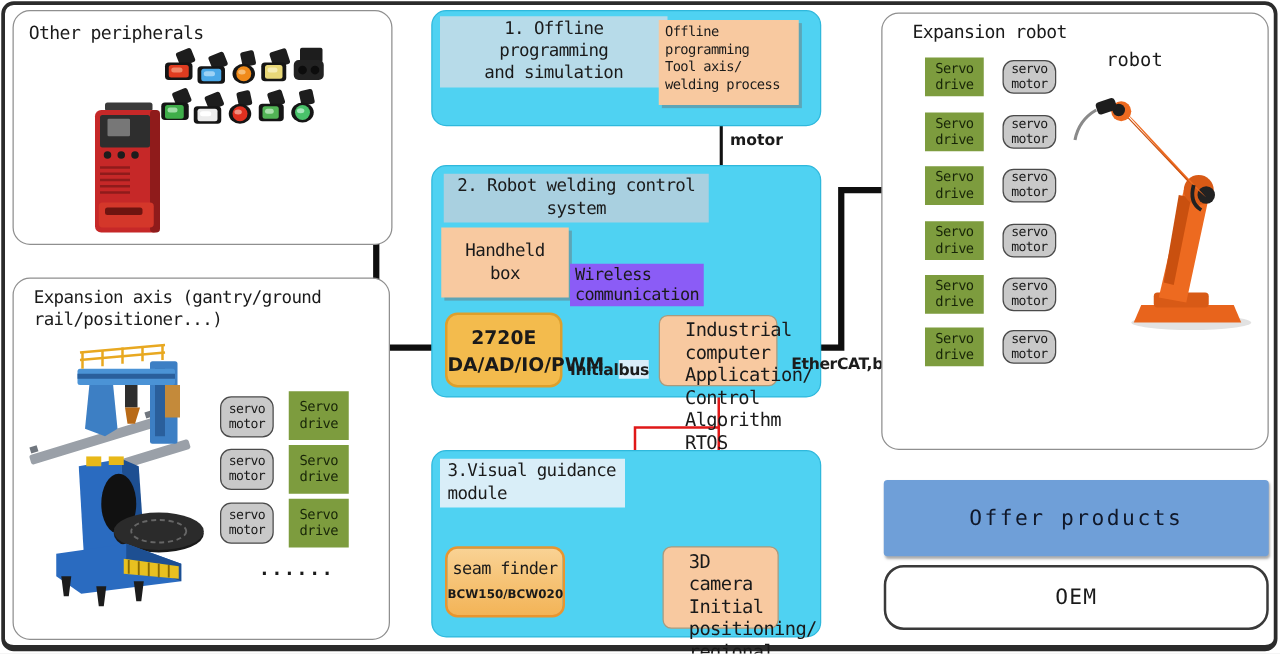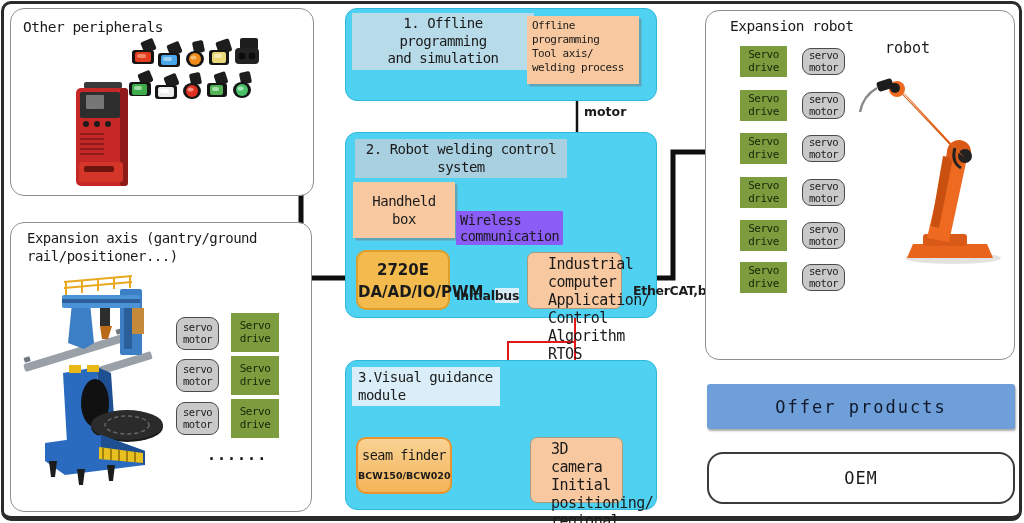--- a/index.html
+++ b/index.html
@@ -332,16 +332,16 @@
     <circle cx="130" cy="104" r="7" fill="#222"></circle>
     <polygon points="114,92 130,106 74,46 62,34" fill="#ef6c22"></polygon>
     <polygon points="114,92 122,99 66,40 60,35" fill="#c9500f"></polygon>
     <circle cx="62" cy="37" r="8" fill="#ed6a20"></circle>
     <circle cx="60" cy="36" r="5" fill="#1d1d1d"></circle>
     <rect x="42" y="28" width="16" height="10" rx="3" fill="#1d1d1d" transform="rotate(-18 50 33)"></rect>
     <path d="M42,36 q-14,8 -17,24" stroke="#8a8a8a" stroke-width="2.5" fill="none"></path>
     <path d="M120,96 q-4,14 6,20" stroke="#222" stroke-width="3" fill="none"></path>
   </svg>
 
-  <div class="abs" style="left:707px;top:384px;width:308px;height:45px;background:#6f9fd8;border-radius:3px;display:flex;align-items:center;justify-content:center;font-size:17px;letter-spacing:2px;color:#10182a;box-shadow:1px 2px 2px rgba(90,90,90,0.5);">Offer products</div>
+  <div class="abs" style="left:707px;top:384px;width:308px;height:61px;background:#6f9fd8;border-radius:3px;display:flex;align-items:center;justify-content:center;font-size:17px;letter-spacing:2px;color:#10182a;box-shadow:1px 2px 2px rgba(90,90,90,0.5);">Offer products</div>
   <div class="abs" style="left:707px;top:452px;width:308px;height:52px;background:#fff;border:2px solid #3a3a3a;border-radius:16px;display:flex;align-items:center;justify-content:center;font-size:17px;letter-spacing:1px;">OEM</div>
 
 </div>
 
 </body></html>

